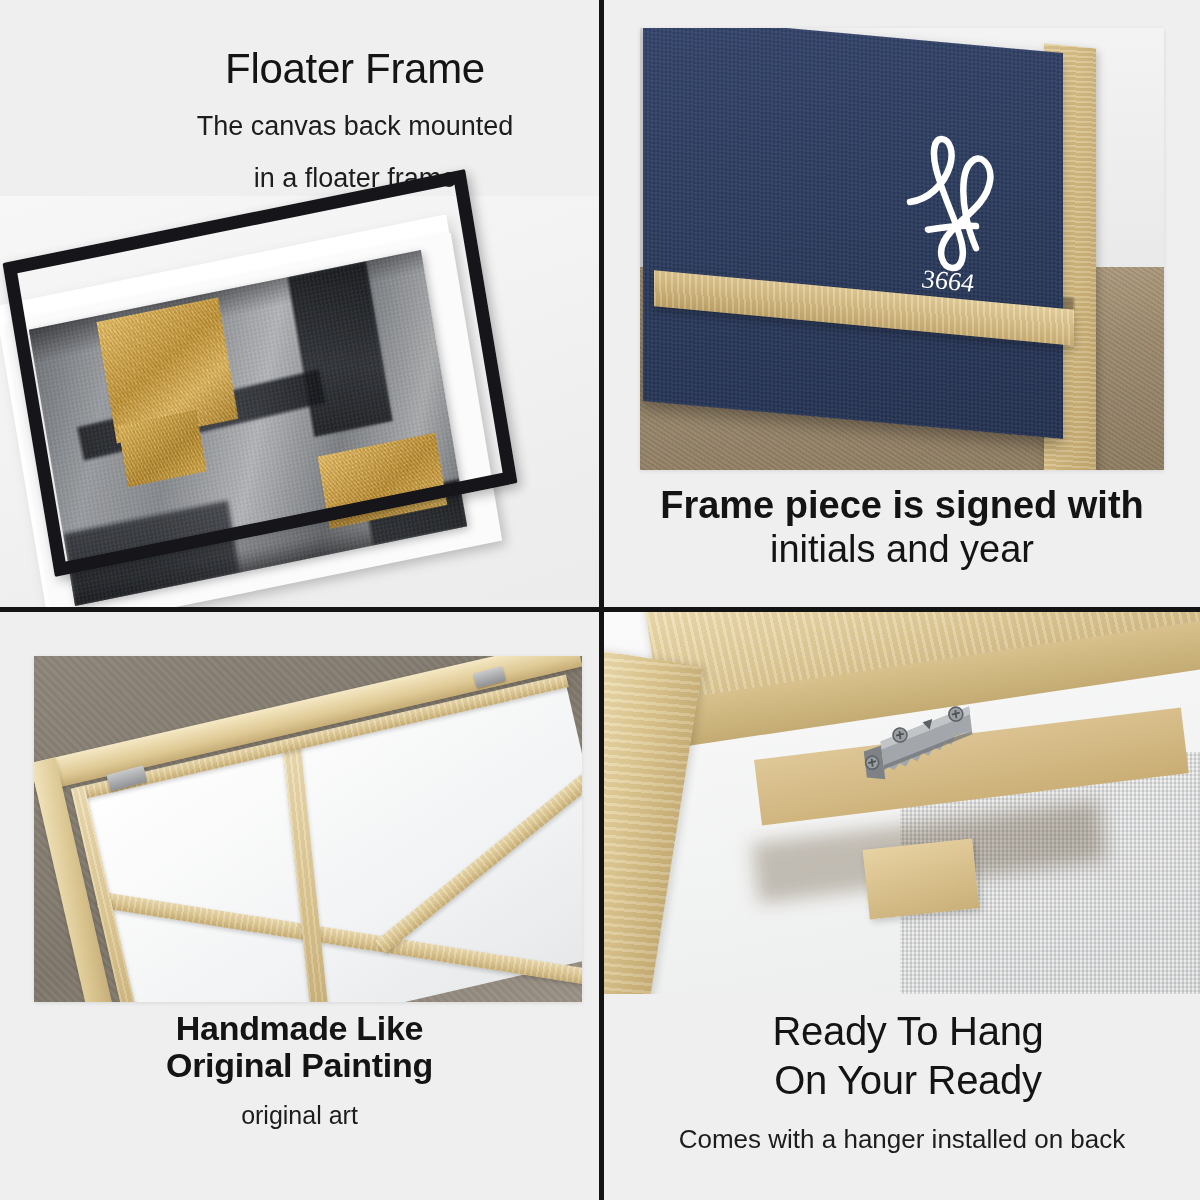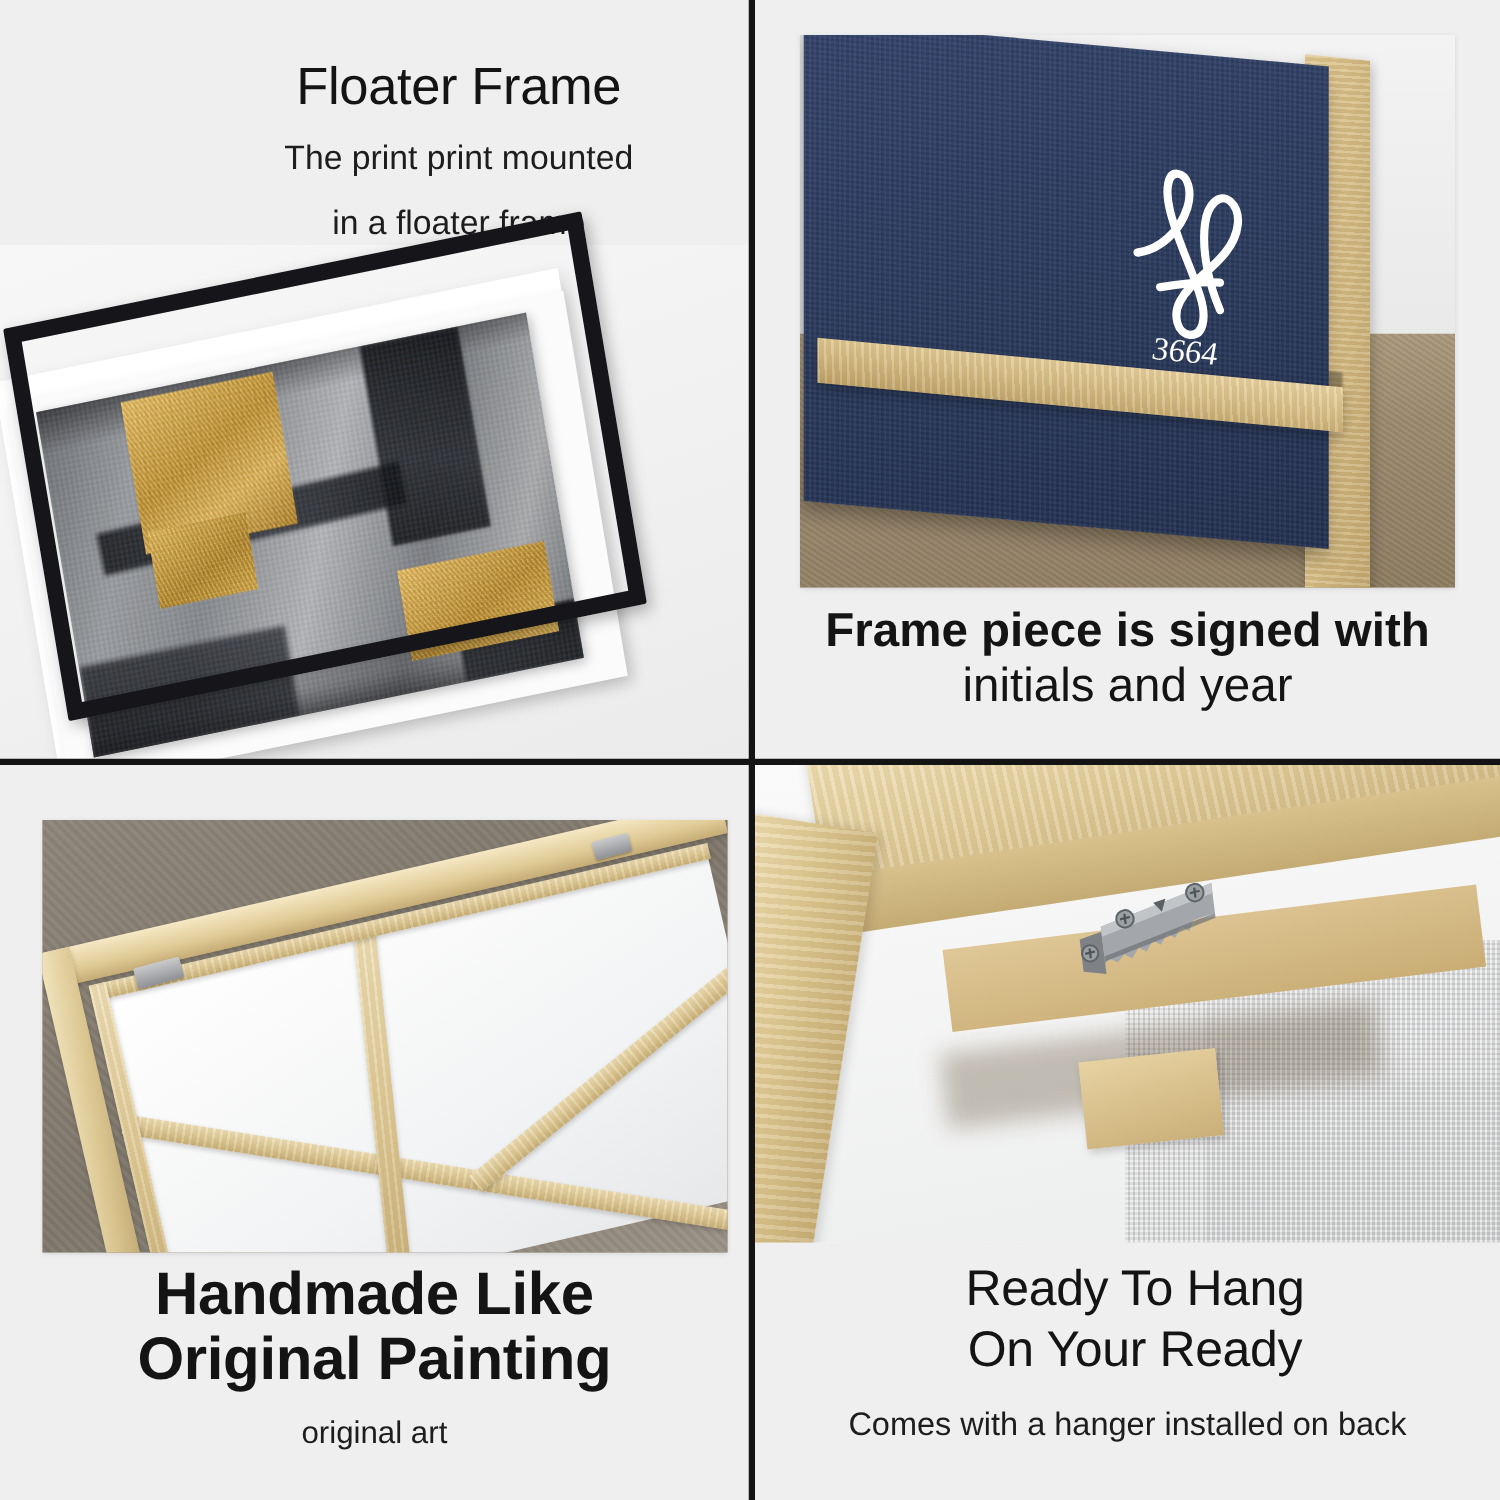--- a/index.html
+++ b/index.html
@@ -50,21 +50,21 @@
     font-weight:normal;
   }
   .sub-sm{font-size:25px;}
   .cap-mixed{
     text-align:center;font-size:38px;line-height:1.15;margin:0;color:#141414;
   }
   .cap-mixed b{font-weight:bold;}
   .cap-mixed span{font-weight:bold;}
 
   
-  .tl-head{position:absolute;left:16px;top:46px;width:702px;}
+  .tl-head{position:absolute;left:4px;top:46px;width:702px;}
   .tl-head .title{font-size:42px;font-weight:normal;}
   .tl-head .sub{margin-top:20px;}
 
   .tl-photo{
     position:absolute;left:0;top:196px;width:599px;height:411px;
     background:linear-gradient(160deg,#f7f7f7 0%,#f2f2f2 45%,#ebebeb 100%);
   }
   
   .wood-bar{
     position:absolute;background:linear-gradient(100deg,#cbb081,#e0caa0 45%,#bfa272);
@@ -254,21 +254,21 @@
     transform:rotate(-2deg);border-radius:2px;
     box-shadow:0 1px 2px rgba(0,0,0,.3);
   }
   .clip-b{
     position:absolute;left:452px;top:12px;width:30px;height:15px;
     background:linear-gradient(180deg,#c9cacc,#8f9194);
     transform:rotate(-2deg);border-radius:2px;
     box-shadow:0 1px 2px rgba(0,0,0,.3);
   }
   .bl-text{position:absolute;left:0;top:398px;width:599px;}
-  .bl-text .title{font-size:48px;font-weight:bold;}
+  .bl-text .title{font-size:34px;font-weight:bold;}
   .bl-text .title.l2{margin-top:0;}
   .bl-text .sub{margin-top:18px;}
 
   
   .br-photo{
     position:absolute;left:0;top:0;width:596px;height:382px;
     overflow:hidden;background:#f4f4f4;
   }
   .br-wall{position:absolute;inset:0;background:linear-gradient(170deg,#fafafa,#eceded);}
   .br-linen{
@@ -325,21 +325,21 @@
 </style>
 </head>
 <body>
 
 <div class="grid">
 
   <div class="panel p-tl">
 
     <div class="tl-head">
       <div class="title">Floater Frame</div>
-      <div class="sub">The print print mounted</div>
+      <div class="sub">The canvas back mounted</div>
       <div class="sub">in a floater frame</div>
     </div>
 
     <div class="tl-photo">
       <div class="wood-bar wood-l"></div>
       <div class="wood-bar wood-b"></div>
       <div class="white-sheet"></div>
       <div class="white-sheet2"></div>
       <div class="art">
         <div class="dk1"></div>

